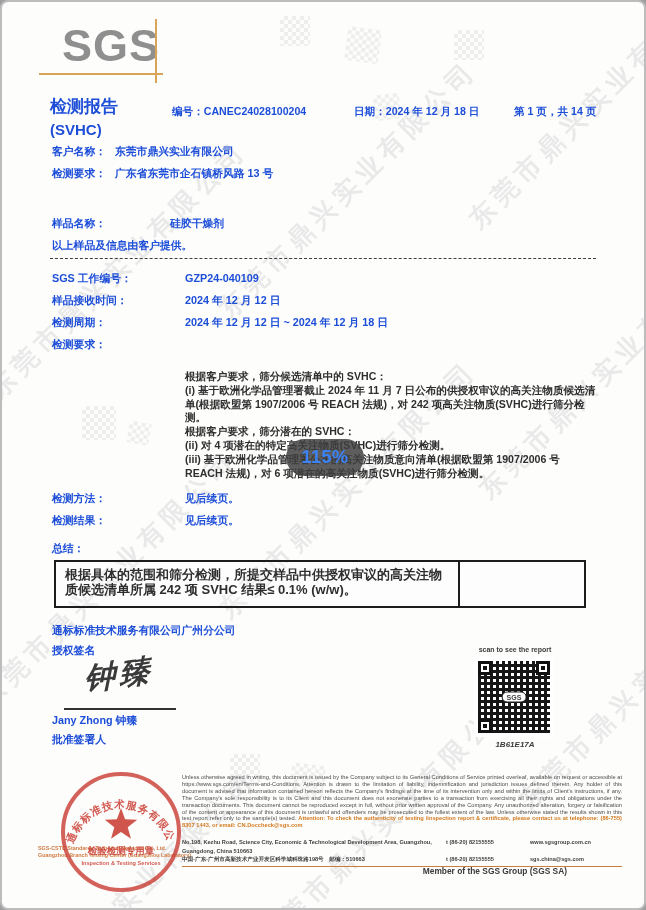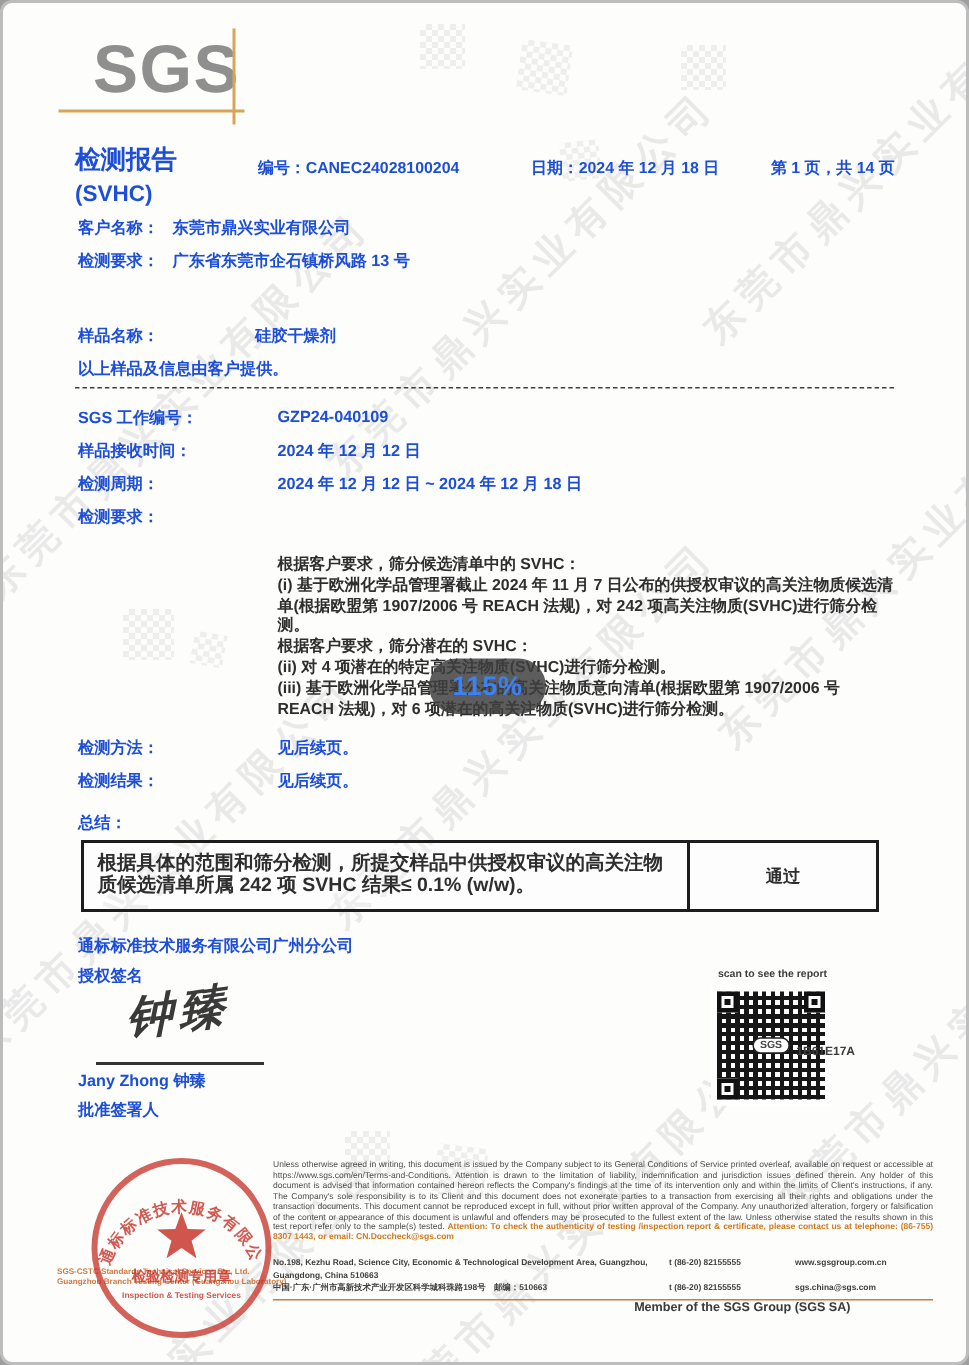--- a/index.html
+++ b/index.html
@@ -66,21 +66,21 @@
       repeating-linear-gradient(90deg,#161616 0 3px,transparent 3px 6px),
       repeating-linear-gradient(0deg,#161616 0 3px,#fff 3px 6px);
   }
   .finder{position:absolute;width:14px;height:14px;border:3px solid #111;background:#fff;box-sizing:border-box;}
   .finder::after{content:"";position:absolute;left:2px;top:2px;width:4px;height:4px;background:#111;}
   .qr-center{
     position:absolute;left:50%;top:50%;transform:translate(-50%,-50%);
     background:#fff;border:1px solid #222;border-radius:6px;padding:1px 4px;
     font-size:7px;font-weight:800;color:#444;
   }
-  .qr-code-text{left:458px;top:694px;width:110px;text-align:right;font-size:8px;font-weight:600;color:#3c3c3c;}
+  .qr-code-text{left:458px;top:738px;width:110px;text-align:center;font-size:8px;font-weight:600;color:#3c3c3c;font-style:italic;}
   
   .stamp{position:absolute;left:55px;top:766px;z-index:3;opacity:.88;}
   .stamp-en{position:absolute;left:36px;top:843px;width:170px;z-index:2;
     font-size:5.4px;line-height:7px;color:rgba(205,115,55,0.95);font-weight:600;}
   
   .legal{position:absolute;left:180px;top:772px;width:440px;z-index:2;
     font-size:5.7px;line-height:6.9px;color:#4d4d4d;text-align:justify;font-weight:500;}
   .attention{color:#d2791e;font-weight:600;}
   .addr-block{position:absolute;left:180px;top:836px;width:440px;z-index:2;}
   .addr-row{display:flex;font-size:5.6px;line-height:8.5px;color:#3f3f3f;font-weight:600;}
@@ -162,21 +162,20 @@
   </div>
 
   <div class="t lbl" style="left:50px;top:490px">检测方法：</div>
   <div class="t val" style="left:183px;top:490px">见后续页。</div>
   <div class="t lbl" style="left:50px;top:512px">检测结果：</div>
   <div class="t val" style="left:183px;top:512px">见后续页。</div>
 
   <div class="t lbl" style="left:50px;top:540px">总结：</div>
   <div class="sum-table">
     <div class="sum-left">根据具体的范围和筛分检测，所提交样品中供授权审议的高关注物质候选清单所属 242 项 SVHC 结果≤ 0.1% (w/w)。</div>
-    <div class="sum-right">通过</div>
   </div>
 
   <div class="t val" style="left:50px;top:622px;font-weight:700">通标标准技术服务有限公司广州分公司</div>
   <div class="t lbl" style="left:50px;top:642px">授权签名</div>
   <div class="sig-script">钟臻</div>
   <div class="sig-line"></div>
   <div class="t val" style="left:50px;top:712px;font-weight:700">Jany Zhong 钟臻</div>
   <div class="t val" style="left:50px;top:731px">批准签署人</div>
 
   <div class="t qr-caption">scan to see the report</div>

